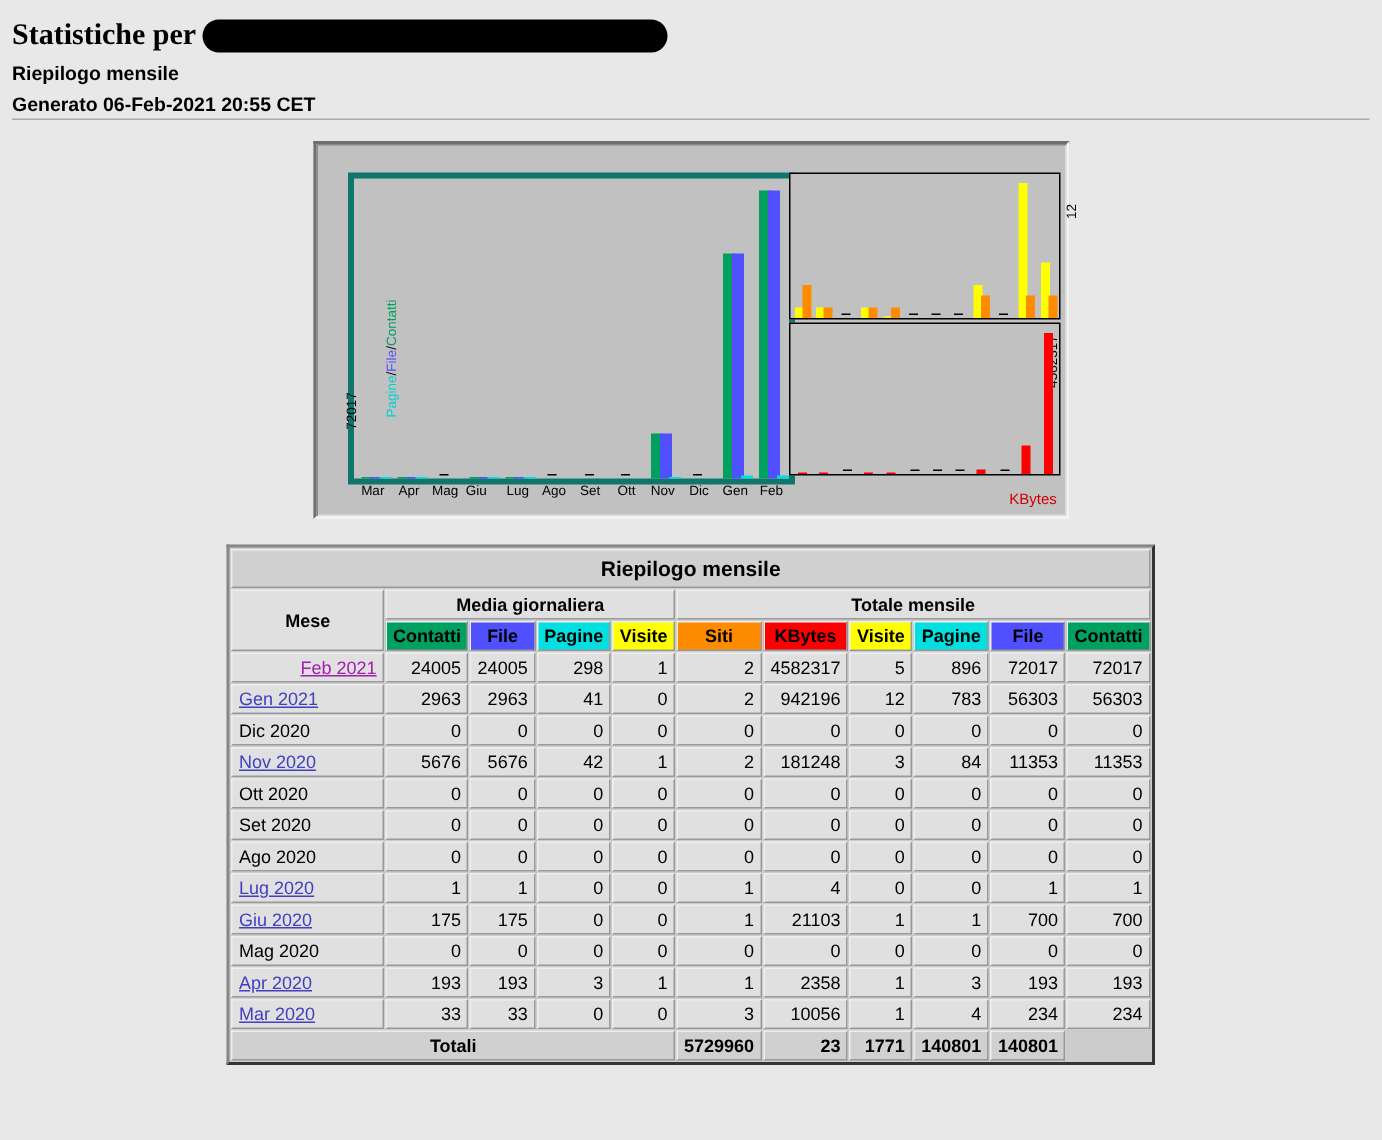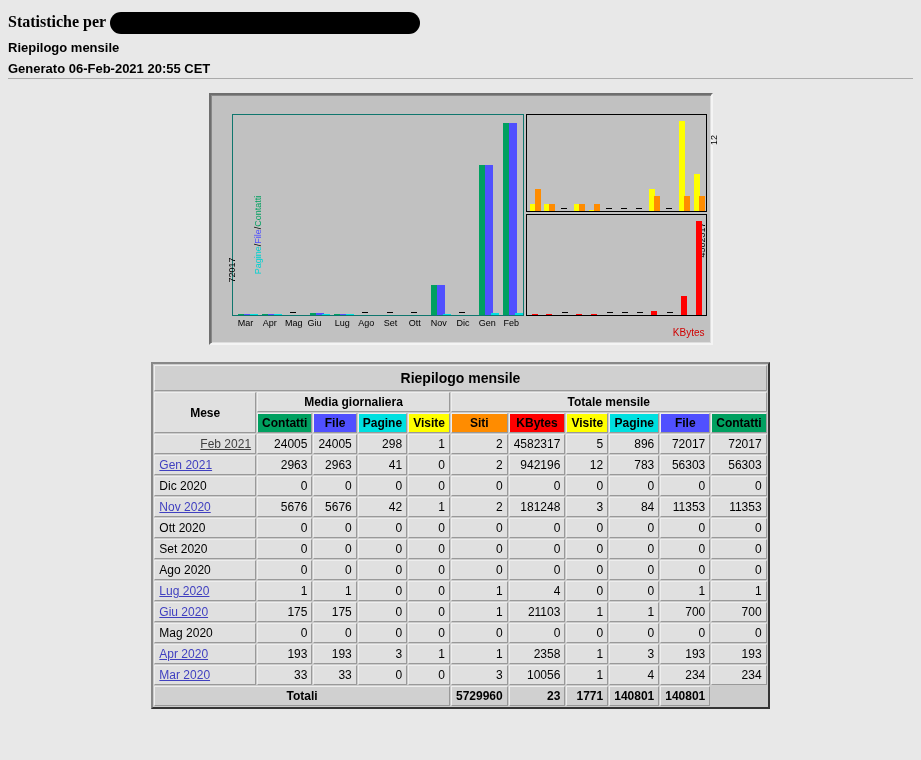--- a/index.html
+++ b/index.html
@@ -2,21 +2,21 @@
 <html><head>
 <meta charset="utf-8">
 <style>
   body{
     margin:0;padding:8px;
     background:#e8e8e8;
     font-family:Verdana,Arial,sans-serif;
     font-size:13px;
     color:#000;
   }
-  h2{font-family:"Times New Roman",serif;font-size:16px;font-weight:bold;margin:4px 0;}
+  h2{font-family:"Times New Roman",serif;font-size:20px;font-weight:bold;margin:4px 0;}
   .redacted{display:inline-block;vertical-align:middle;width:310px;height:22px;background:#000;border-radius:11px;}
   .redacted.small{width:200px;height:12px;border-radius:6px;}
   .sub{font-weight:bold;font-size:13px;margin:6px 0 2px 0;}
   hr{border:none;border-top:1px solid #aaa;margin:2px 0 14px 0;}
   
   .chart-wrap{text-align:center;margin:0 auto 14px auto;}
   .chart{
     display:inline-block;
     background:#c1c1c1;
     border:2px solid #6e6e6e;border-right-color:#f4f4f4;border-bottom-color:#f4f4f4;
@@ -27,21 +27,21 @@
   }
   .chart-title{
     position:absolute;left:6px;top:3px;right:6px;
     color:#3939ff;font-weight:bold;font-size:11px;
   }
   .chart-title .vs{color:#c8c800;}
   .chart-title .slash{color:#000;}
   .chart-title .siti{color:#ff8c00;}
   .plot-main{
     position:absolute;left:21px;top:19px;width:290px;height:200px;
-    border:1px solid #0f766e;background:#c1c1c1;
+    border:4px solid #0f766e;background:#c1c1c1;
   }
   .plot-top{
     position:absolute;left:315px;top:19px;width:179px;height:96px;
     border:1px solid #000;background:#c1c1c1;
   }
   .plot-bot{
     position:absolute;left:315px;top:119px;width:179px;height:100px;
     border:1px solid #000;background:#c1c1c1;
   }
   .bars{position:absolute;left:0;right:0;bottom:0;height:100%;}
@@ -80,21 +80,21 @@
   table.stats th,table.stats td{
     border:1px solid #999;
     border-top-color:#eee;border-left-color:#eee;
     padding:2px 4px;
     background:#e0e0e0;
   }
   table.stats th{font-weight:bold;text-align:center;}
   table.stats th.title{background:#d0d0d0;font-size:14px;padding:4px;}
   table.stats td.num{text-align:right;font-family:Arial,sans-serif;}
   table.stats td.month a{color:#4040c0;text-decoration:underline;}
-  table.stats td.month a.cur{color:#404040;margin-left:41px;}
+  table.stats td.month a.cur{color:#a21caf;margin-left:41px;}
   .h-cont{background:#00a060 !important;color:#000;}
   .h-file{background:#5050ff !important;color:#000;}
   .h-pag{background:#00e0e0 !important;color:#000;}
   .h-vis{background:#ffff00 !important;color:#000;}
   .h-siti{background:#ff8c00 !important;color:#000;}
   .h-kb{background:#ff0000 !important;color:#000;}
   .totals td,.totals th{background:#d0d0d0 !important;font-weight:bold;}
 </style>
 </head>
 <body>

